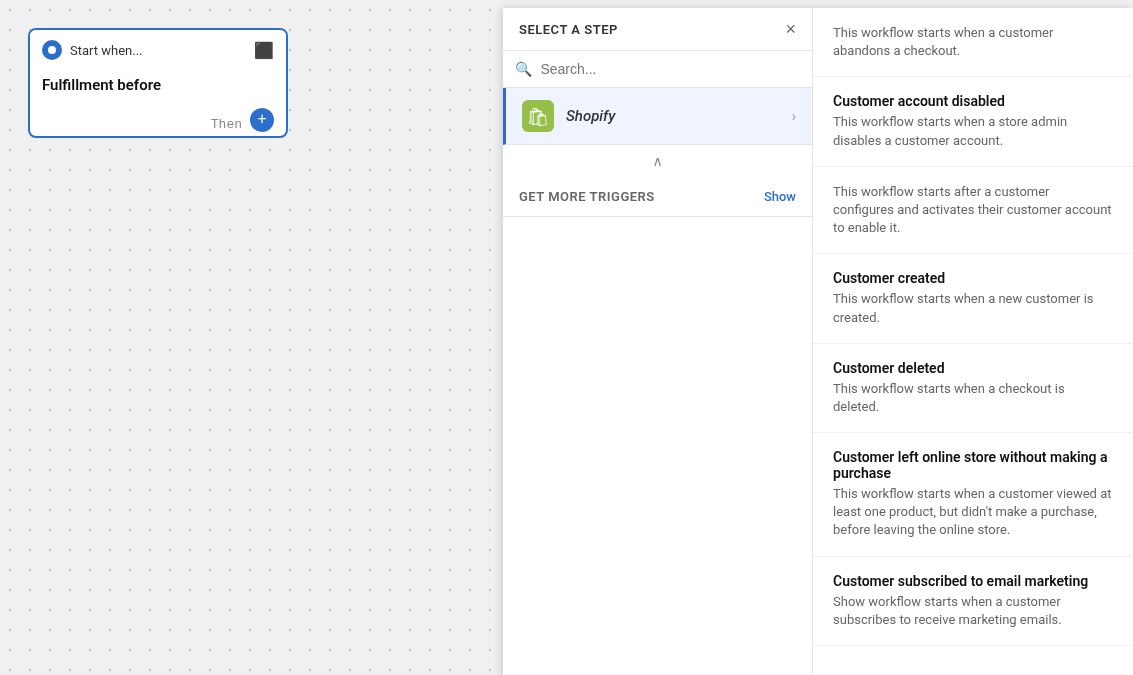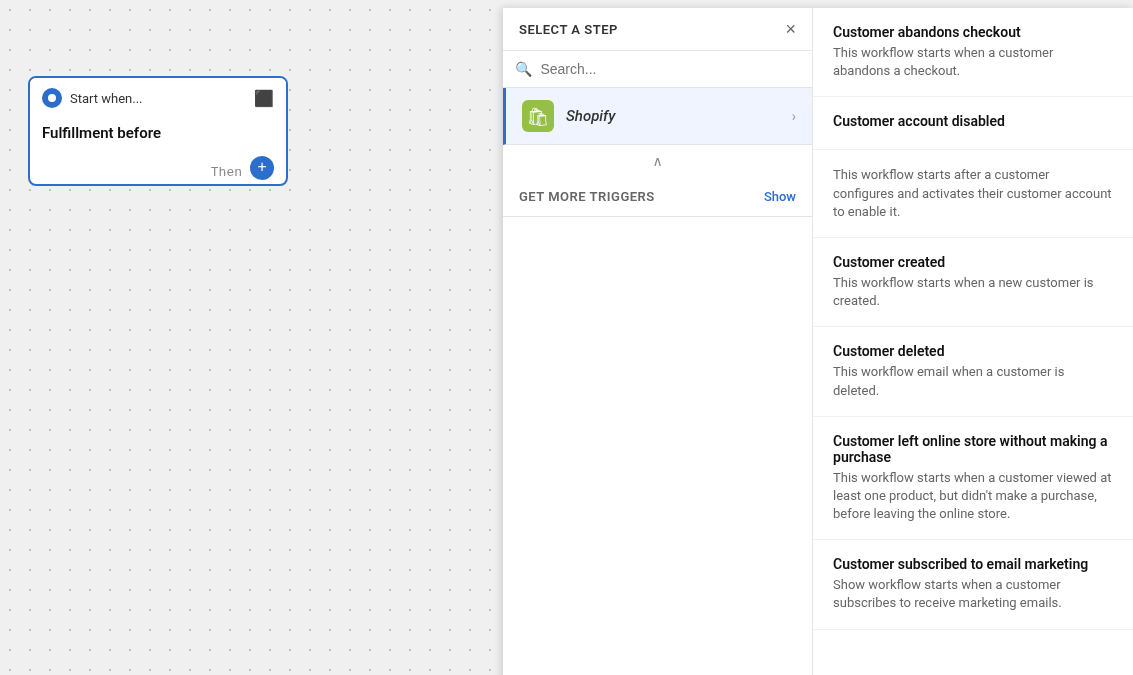--- a/index.html
+++ b/index.html
@@ -24,21 +24,20 @@
 
     
     .start-node {
       position: absolute;
       top: 28px; left: 28px;
       width: 260px;
       background: #fff;
       border: 2px solid #2c6ecb;
       border-radius: 8px;
       overflow: hidden;
-      margin-top: 48px;
     }
     .start-node-header {
       display: flex;
       align-items: center;
       justify-content: space-between;
       padding: 10px 12px;
       background: #fff;
     }
     .start-node-header-left {
       display: flex;
@@ -301,36 +300,36 @@
 
     <div class="more-triggers-row">
       <span class="more-triggers-label">GET MORE TRIGGERS</span>
       <span class="show-link">Show</span>
     </div>
   </div>
 
   <div class="panel-right">
 
   <div class="trigger-item">
-        <div class="trigger-name">Customer abandons checkout</div>
         <div class="trigger-desc">This workflow starts when a customer abandons a checkout.</div>
       </div>
       <div class="trigger-item">
         <div class="trigger-name">Customer account disabled</div>
+        <div class="trigger-desc">This workflow starts when a store admin disables a customer account.</div>
       </div>
       <div class="trigger-item">
         <div class="trigger-desc">This workflow starts after a customer configures and activates their customer account to enable it.</div>
       </div>
       <div class="trigger-item">
         <div class="trigger-name">Customer created</div>
         <div class="trigger-desc">This workflow starts when a new customer is created.</div>
       </div>
       <div class="trigger-item">
         <div class="trigger-name">Customer deleted</div>
-        <div class="trigger-desc">This workflow email when a customer is deleted.</div>
+        <div class="trigger-desc">This workflow starts when a checkout is deleted.</div>
       </div>
       <div class="trigger-item">
         <div class="trigger-name">Customer left online store without making a purchase</div>
         <div class="trigger-desc">This workflow starts when a customer viewed at least one product, but didn't make a purchase, before leaving the online store.</div>
       </div>
       <div class="trigger-item">
         <div class="trigger-name">Customer subscribed to email marketing</div>
         <div class="trigger-desc">Show workflow starts when a customer subscribes to receive marketing emails.</div>
       </div>
     </div>

